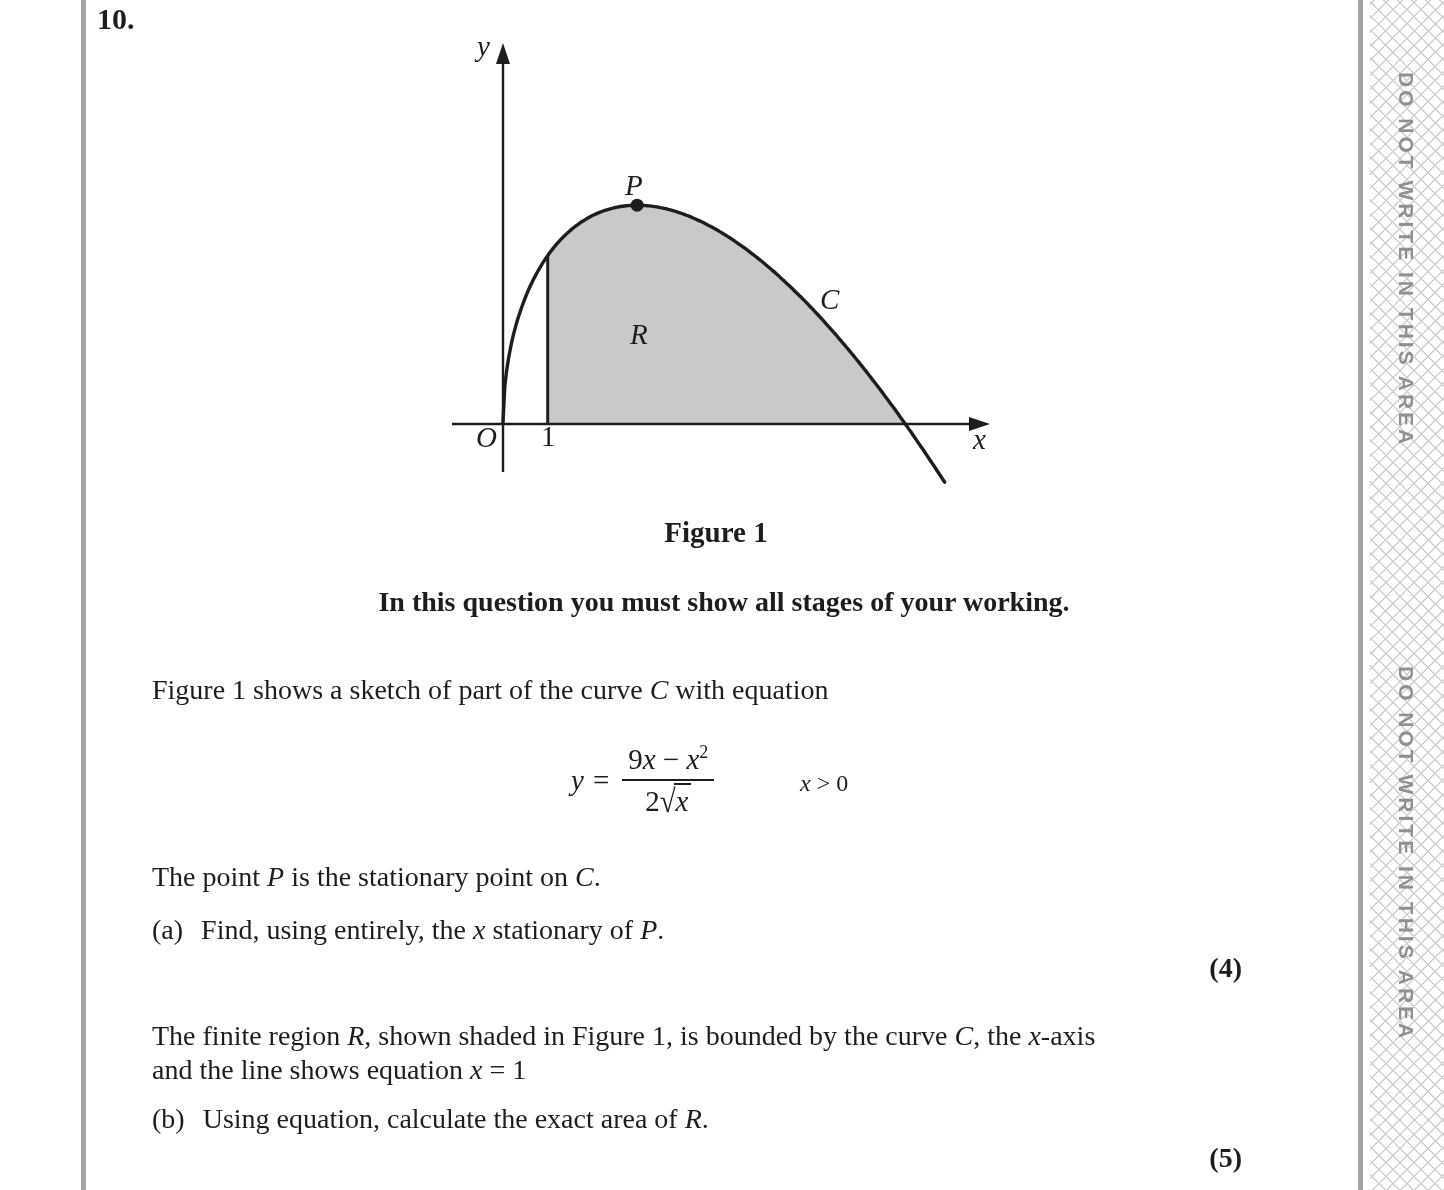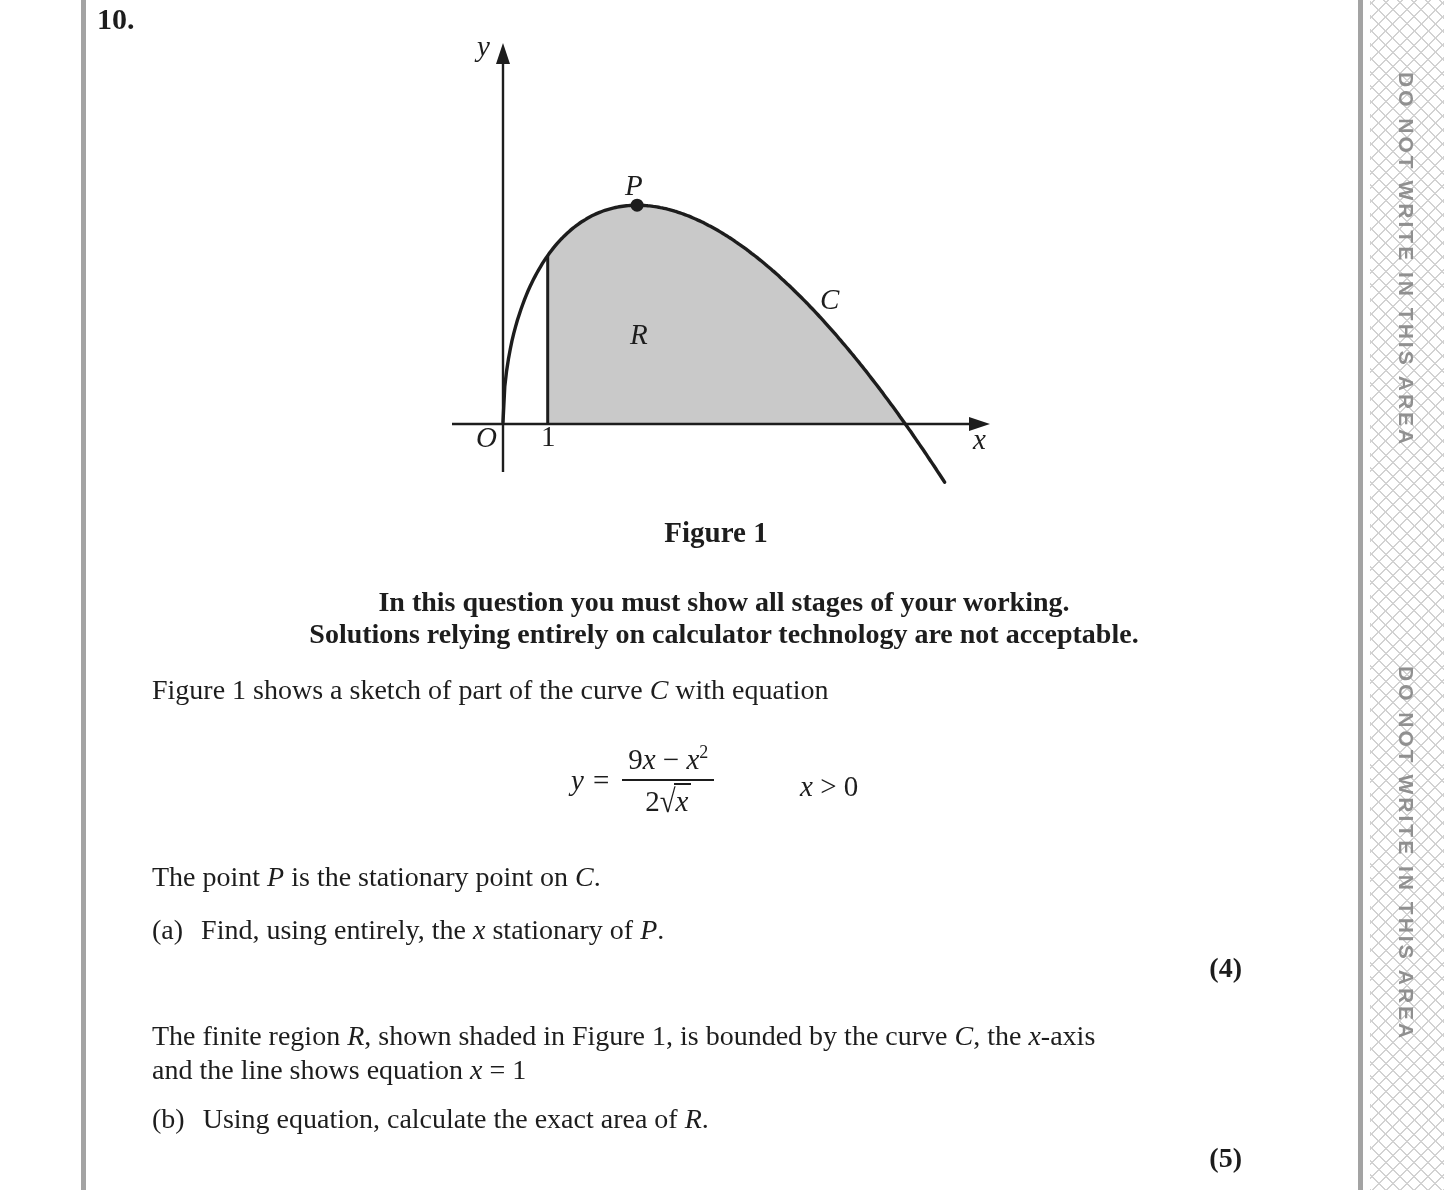--- a/index.html
+++ b/index.html
@@ -48,21 +48,21 @@
   .eqrow{position:absolute;left:571px;top:742px;display:flex;align-items:center;font-size:29px;}
   .eq-lhs{display:inline-flex;align-items:center;}
   .eq-eq{margin-left:9px;}
   .frac{display:inline-flex;flex-direction:column;align-items:center;margin-left:13px;}
   .frac .num,.frac .den{line-height:1.2;padding:0 6px;white-space:nowrap;}
   .frac-bar{align-self:stretch;border-top:2.5px solid #1d1d1d;margin:2px 0;height:0;}
   .sup{font-size:0.62em;vertical-align:super;line-height:0;}
   .rad{display:inline-block;transform:scaleY(1.12);}
   .rad-arg{display:inline-block;border-top:2.5px solid #1d1d1d;line-height:1.05;
       padding:1px 3px 0 2px;margin-left:-2px;}
-  .eq-cond{position:absolute;left:800px;top:770px;font-size:29px;}
+  .eq-cond{position:absolute;left:800px;top:770px;font-size:24px;}
 
   .marks{position:absolute;right:202px;text-align:right;font-weight:700;font-size:28px;line-height:34px;}
   .m-a{top:951px;} .m-b{top:1141px;}
 
   .p-intro{top:673px;} .p-point{top:860px;} .p-qa{top:913px;}
   .p-region{top:1008px;margin-top:11px;} .p-qb{top:1102px;}
   .qlabel{display:inline-block;margin-right:18px;}
 </style>
 </head>
 <body>
@@ -98,21 +98,20 @@
     <span class="flabel upright lbl-1">1</span>
     <span class="flabel lbl-P">P</span>
     <span class="flabel lbl-R">R</span>
     <span class="flabel lbl-C">C</span>
   </div>
 
   <div class="caption">Figure 1</div>
 
   <div class="instructions">
     <div>In this question you must show all stages of your working.</div>
-    <div>Solutions relying entirely on calculator technology are not acceptable.</div>
   </div>
 
   <div class="para p-intro"><span>Figure 1 shows a sketch of part of the curve </span><span class="it">C</span><span> with equation</span></div>
 
   <div class="eqrow">
     <span class="eq-lhs">
         <span class="it">y</span>
         <span class="eq-eq">=</span>
       </span>
     <span class="frac">

